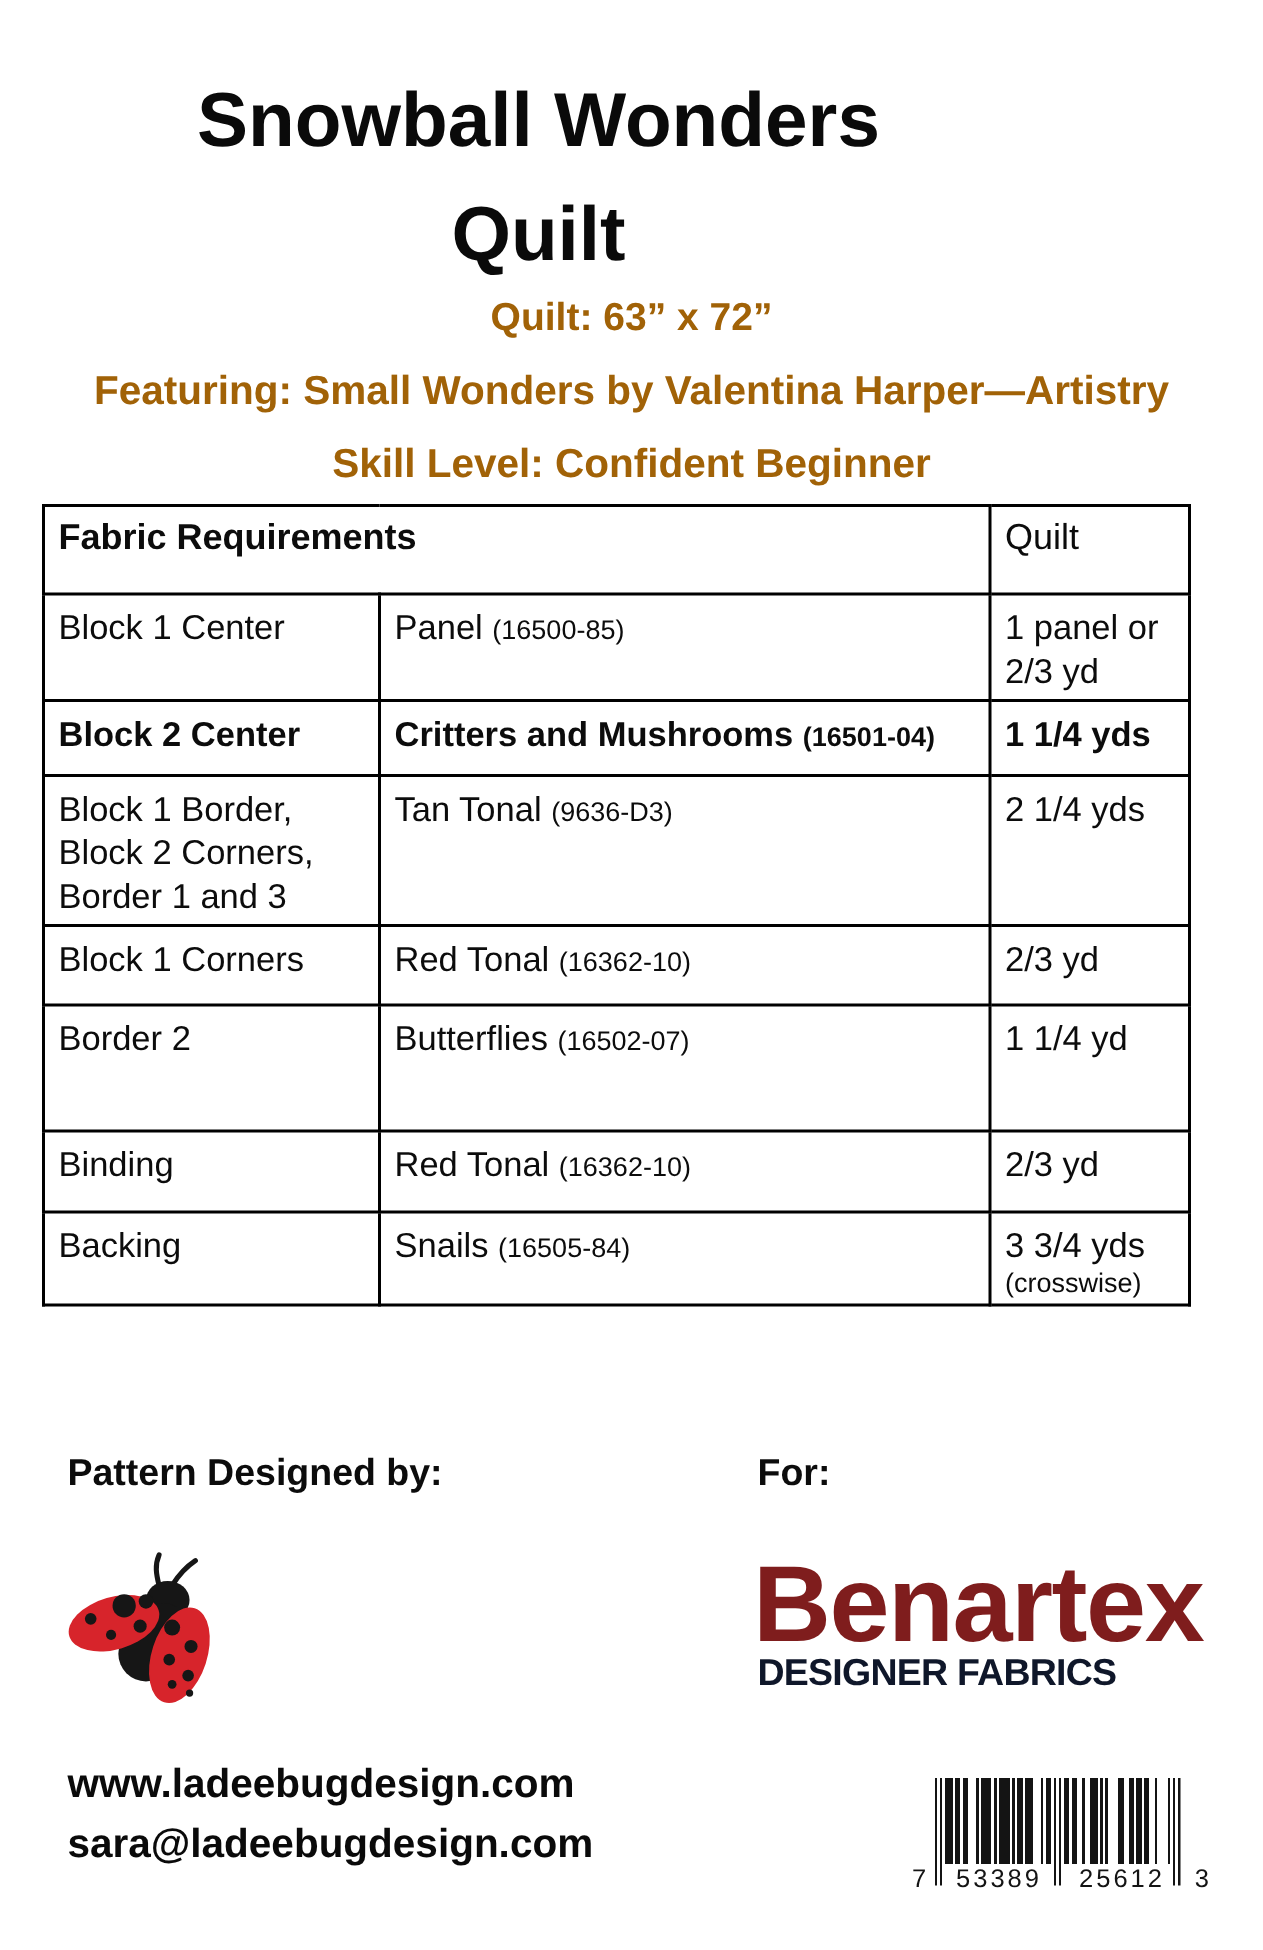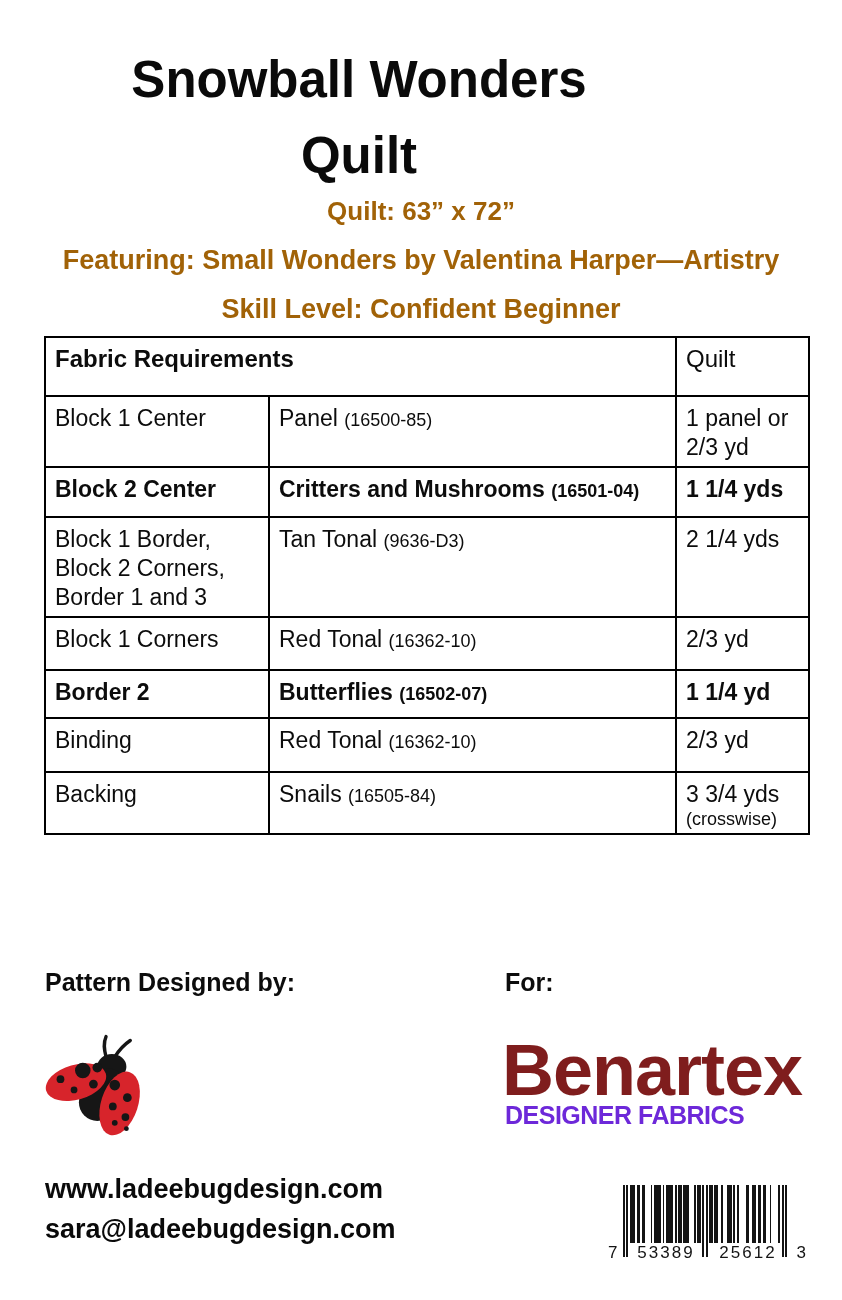--- a/index.html
+++ b/index.html
@@ -17,42 +17,42 @@
     text-align:center; font-weight:bold; font-size:51px; line-height:76px;
     color:#0a0a0a;
   }
   .sub { position:absolute; left:0; width:842px; text-align:center; font-weight:bold; color:#a16207; }
   .sub-size      { top:196px; font-size:26px; }
   .sub-featuring { top:245px; font-size:27px; }
   .sub-skill     { top:294px; font-size:27px; }
 
   
   table.fabric {
-    position:absolute; left:44px; top:336px; width:764px;
+    position:absolute; left:28px; top:336px; width:764px;
     border-collapse:collapse; table-layout:fixed;
   }
   table.fabric col.c1 { width:224px; }
   table.fabric col.c2 { width:407px; }
   table.fabric col.c3 { width:133px; }
   table.fabric th, table.fabric td {
     border:2px solid #000; vertical-align:top; text-align:left;
     padding:7px 5px 4px 9px;
   }
   table.fabric th { font-size:24px; height:59px; }
   th.th-left  { font-weight:bold; }
   th.th-right { font-weight:normal; }
   table.fabric td { font-size:23px; line-height:29px; }
   .part { white-space:pre-line; }
   .fcode, .note { font-size:18px; }
   .note { display:block; line-height:20px; }
   tbody tr:nth-child(1) td { height:64px; }
   tbody tr:nth-child(2) td { height:50px;font-weight:bold; }
   tbody tr:nth-child(3) td { height:88px;margin-left:34px; }
   tbody tr:nth-child(4) td { height:53px; }
-  tbody tr:nth-child(5) td { height:48px;font-weight:bold; }
+  tbody tr:nth-child(5) td { height:84px; }
   tbody tr:nth-child(6) td { height:54px; }
   tbody tr:nth-child(7) td { height:55px; }
   tbody tr:nth-child(8) td { height:66px; }
 
   
   .credit-label { position:absolute; top:968px; font-size:25px; font-weight:bold; }
   .label-designed { left:45px; }
   .label-for      { left:505px; }
 
   .ladybug-svg { position:absolute; left:44px; top:1024px; width:126px; height:126px; }
@@ -69,21 +69,21 @@
     font-size:12.5px; letter-spacing:2.2px; color:var(--tagline-gray,#3d3d3b);
     margin-top:7px; transform:scaleX(.95); transform-origin:left top; white-space:nowrap; font-weight:bold;
   }
 
   .benartex-name {
     position:absolute; left:502px; top:1037px; font-size:72px; font-weight:bold;
     letter-spacing:-1px; line-height:66px; color:#7f1d1d; white-space:nowrap;
   }
   .benartex-tagline {
     position:absolute; left:505px; top:1101px; font-size:25px; font-weight:bold;
-    letter-spacing:-0.5px; color:#6d28d9; white-space:nowrap;
+    letter-spacing:-0.5px; color:#0f172a; white-space:nowrap;
   }
 
   .contact { position:absolute; left:45px; font-size:27px; font-weight:bold; color:#0a0a0a; }
   .website { top:1174px; }
   .email   { top:1214px; }
 
   
   .barcode { position:absolute; left:608px; top:1185px; width:198px; height:76px; }
   .barcode svg { position:absolute; left:15px; top:0; width:164px; height:72px; }
   .barcode svg rect { fill:#141414; }

